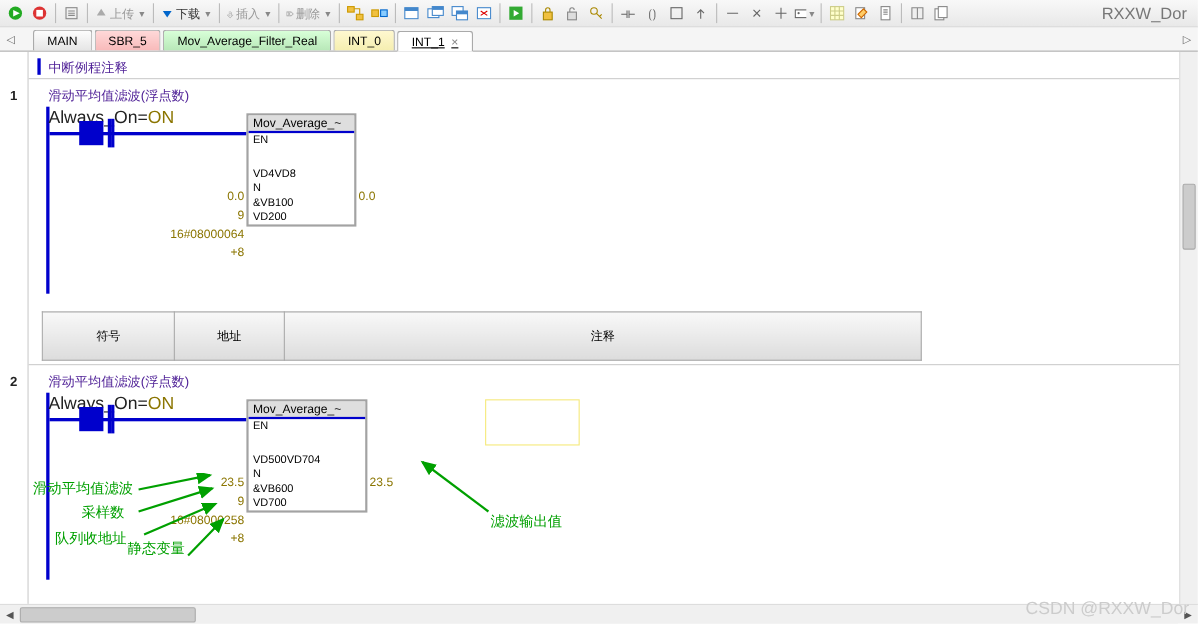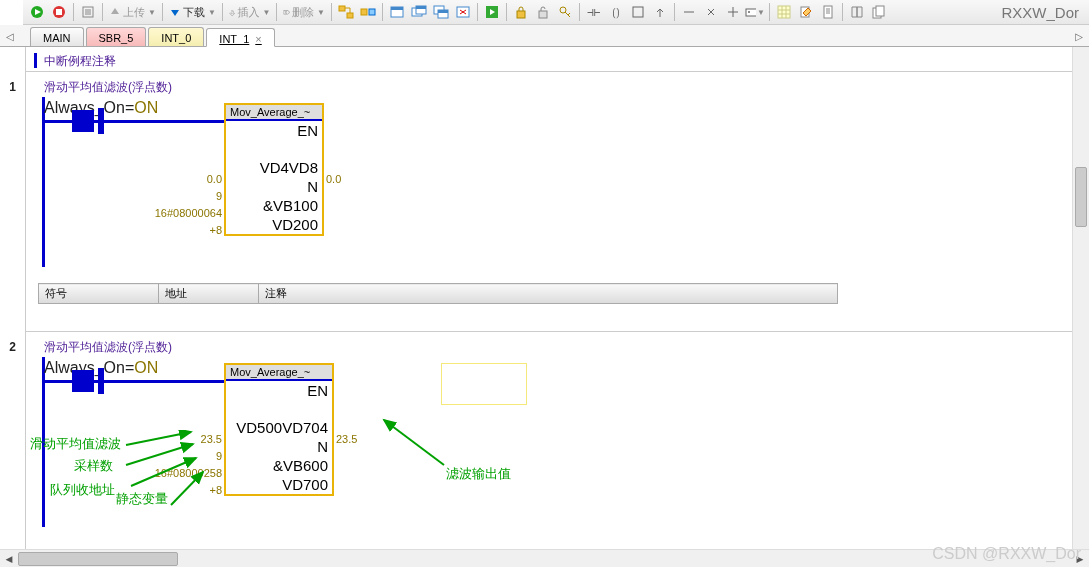--- a/index.html
+++ b/index.html
@@ -1,18 +1,18 @@
 <!DOCTYPE html>
 <html><head>
 <meta charset="utf-8">
 <style>
 * { box-sizing: border-box; margin: 0; padding: 0; font-family: "Microsoft YaHei", sans-serif; }
 body { width: 1089px; height: 567px; background: #fff; font-size: 11px; overflow: hidden; position: relative; }
 
-.toolbar { height: 25px; background: linear-gradient(#f8f8f8, #e8e8e8); border-bottom: 1px solid #ccc; display: flex; align-items: center; padding: 0 4px; gap: 2px; margin-left: 23px; }
+.toolbar { height: 25px; background: linear-gradient(#f8f8f8, #e8e8e8); border-bottom: 1px solid #ccc; display: flex; align-items: center; padding: 0 4px; gap: 2px; }
 .toolbar .tbtn { width: 20px; height: 20px; display: flex; align-items: center; justify-content: center; border-radius: 2px; cursor: pointer; }
 .toolbar .sep { width: 1px; height: 18px; background: #bbb; margin: 0 2px; }
 .toolbar .dlabel { color: #999; font-size: 11px; display: flex; align-items: center; gap: 2px; padding: 0 2px; }
 .toolbar .dlabel.enabled { color: #333; }
 .dd { font-size: 8px; color: #888; margin-left: 1px; }
 .app-title { margin-left: auto; font-size: 15px; color: #777; font-weight: 500; padding-right: 6px; }
 
 .tabbar { height: 22px; display: flex; align-items: flex-end; padding-left: 30px; gap: 2px; border-bottom: 1px solid #aaa; background: #f5f5f5; position: relative; }
 .tabbar .navtri { position: absolute; font-size: 10px; color: #666; cursor: pointer; }
 .tabbar .navtri.left { left: 6px; bottom: 4px; }
@@ -43,28 +43,28 @@
 
 .network { position: absolute; left: 0; right: 0; }
 
 .rail { position: absolute; left: 16px; width: 3px; background: #0000cc; }
 .hwire { position: absolute; height: 3px; background: #0000cc; }
 .contact-box { position: absolute; width: 22px; height: 22px; background: #0000cc; }
 .contact-open { position: absolute; width: 6px; height: 26px; border-left: 3px solid #0000cc; border-right: 3px solid #0000cc; }
 .sig-label { position: absolute; font-size: 16px; color: #222; }
 .on-val { color: #8b7500; }
 
-.fblock { position: absolute; border: 2px solid #eab308; background: #fff; }
+.fblock { position: absolute; border: 2px solid #a3a3a3; background: #fff; }
 .fblock .hdr { background: #dedede; border-bottom: 2px solid #0000cc; padding: 1px 4px; font-size: 11px; }
-.fblock .row { display: flex; justify-content: flex-end; padding: 1px 4px; font-size: 15px; }
+.fblock .row { display: flex; justify-content: flex-start; padding: 1px 4px; font-size: 10px; }
 .param-in { position: absolute; right: 100%; margin-right: 4px; white-space: nowrap; text-align: right; font-size: 11px; color: #8b7500; }
 .param-out { position: absolute; left: 100%; margin-left: 4px; white-space: nowrap; font-size: 11px; color: #8b7500; }
 
 .sym-table { position: absolute; border: 1px solid #888; background: #fff; border-collapse: collapse; font-size: 11px; }
-.sym-table th { background: linear-gradient(#f8f8f8,#dcdcdc); border: 1px solid #aaa; padding: 2px 6px; text-align: left; font-weight: normal; }
+.sym-table th { background: linear-gradient(#f8f8f8,#dcdcdc); border: 1px solid #aaa; padding: 14px 6px; text-align: center; font-weight: normal; }
 .sym-table td { border: 1px solid #ccc; padding: 2px 6px; }
 .sym-table td.green { color: #008000; }
 
 .annotation { position: absolute; color: #00a000; font-size: 13px; font-weight: 500; }
 .arrow-svg { position: absolute; }
 
 .yellow-box { position: absolute; border: 1px solid #f5e97a; width: 86px; height: 42px; }
 
 .watermark { position: absolute; right: 8px; bottom: 4px; color: #ccc; font-size: 16px; pointer-events: none; }
 </style>
@@ -261,20 +261,23 @@
   <div class="app-title">RXXW_Dor</div>
 </div>
 
 <div class="tabbar">
   <span class="navtri left">◁</span>
   <div class="tab">
       <span>MAIN</span>
     </div>
   <div class="tab red">
       <span>SBR_5</span>
+    </div>
+  <div class="tab green">
+      <span>Mov_Average_Filter_Real</span>
     </div>
   <div class="tab yellow">
       <span>INT_0</span>
     </div>
   <div class="tab active">
       <span>INT_1</span>
       <span class="x">×</span>
     </div>
   <span class="navtri right">▷</span>
 </div>

